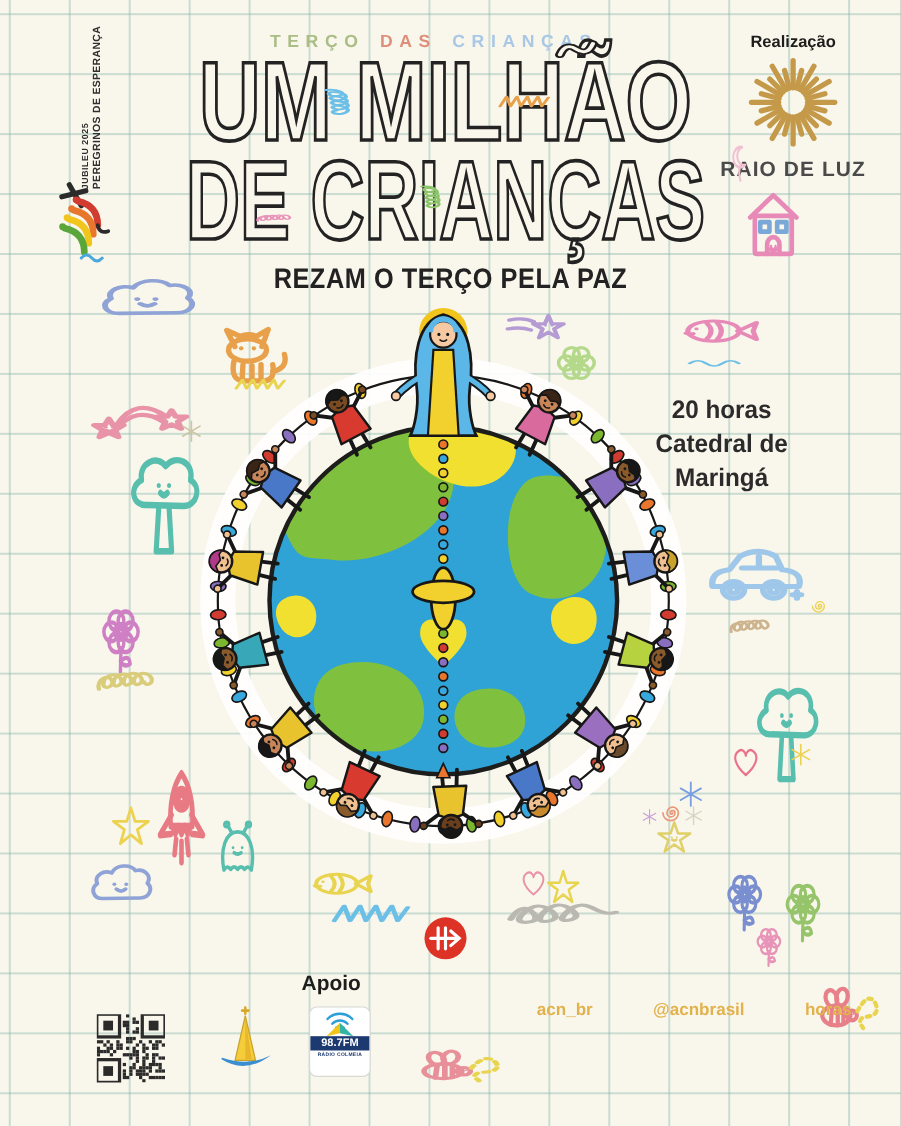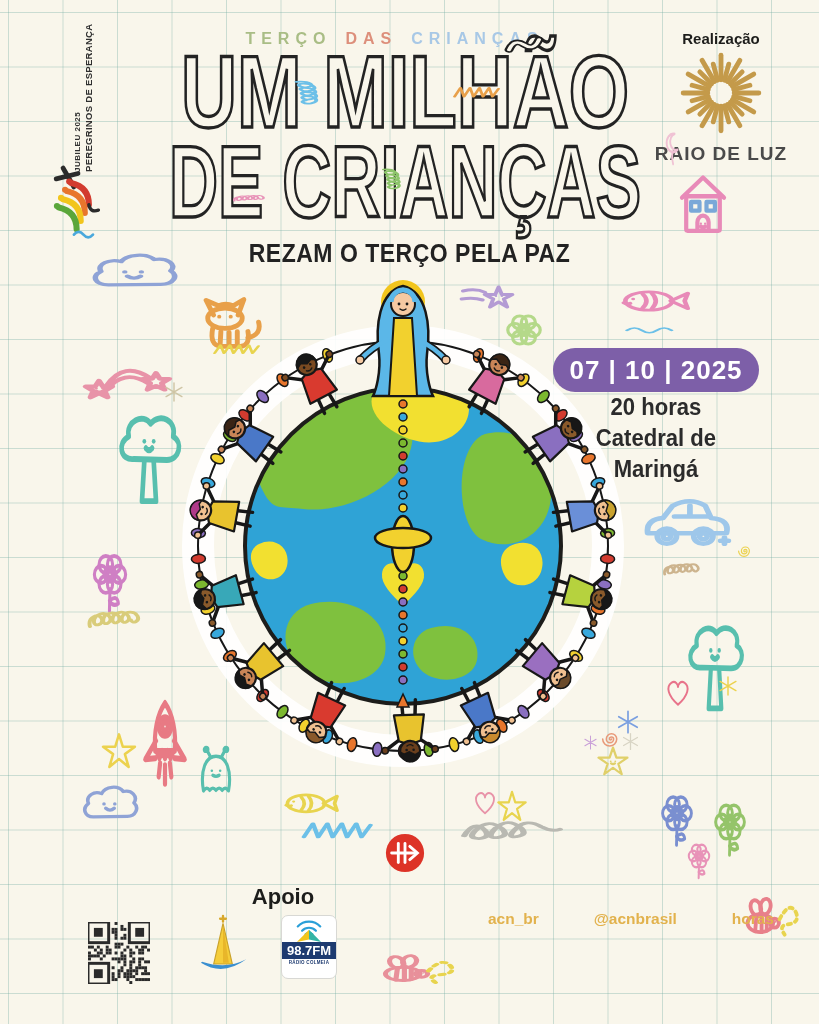--- a/index.html
+++ b/index.html
@@ -41,28 +41,28 @@
   
   .event{position:absolute;left:548px;top:348px;width:216px;text-align:center;}
   .date-pill{
     width:206px;height:44px;margin:0 auto;border-radius:24px;
     display:flex;align-items:center;justify-content:center;
     color:#fff;font-size:26px;font-weight:800;letter-spacing:1px;
   }
   .event .line{font-size:23px;font-weight:800;color:#2b2b2b;line-height:31px;transform:scaleX(.96);}
   .event .line:first-of-type{margin-top:9px;}
   
-  .apoio-label{position:absolute;left:238px;top:884px;width:90px;text-align:center;
-    font-size:22px;font-weight:800;color:#1d1d1b;}
+  .apoio-label{position:absolute;left:238px;top:884px;width:90px;text-align:right;
+    font-size:19px;font-weight:800;color:#1d1d1b;}
   .radio-logo{
     position:absolute;left:281px;top:915px;width:54px;height:62px;
     background:#fff;border:1px solid #d8d8d4;border-radius:7px;
     display:flex;flex-direction:column;align-items:center;overflow:hidden;
   }
-  .radio-band{width:100%;background:#1d3a70;color:#fff;font-size:13px;font-weight:800;
+  .radio-band{width:100%;background:#1d3a70;color:#fff;font-size:10px;font-weight:800;
     text-align:center;padding:1px 0;}
   .radio-sub{font-size:4.5px;font-weight:700;color:#1d3a70;letter-spacing:.3px;margin-top:1px;}
   .social{position:absolute;left:488px;top:910px;width:286px;}
   .social .handles{display:flex;justify-content:space-between;font-size:15.5px;font-weight:800;align-items:flex-end;}
   .social .url{text-align:center;font-size:15px;font-weight:800;margin-top:12px;letter-spacing:.2px;}
   .doodle{position:absolute;}
 </style>
 </head>
 <body>
 
@@ -123,21 +123,20 @@
         <line x1="35.511112605663975" y1="46.11771432346218" x2="17.15852190617168" y2="41.20015246651428" stroke="#c49a4a" stroke-width="5.5" stroke-linecap="round"></line>
         <line x1="37.00961894323342" y1="42.5" x2="12.760907637269142" y2="28.499999999999996" stroke="#c49a4a" stroke-width="5.5" stroke-linecap="round"></line>
         <line x1="39.39339828220179" y1="39.39339828220179" x2="25.95836943965738" y2="25.95836943965739" stroke="#c49a4a" stroke-width="5.5" stroke-linecap="round"></line>
         <line x1="42.49999999999999" y1="37.00961894323342" x2="28.499999999999982" y2="12.760907637269149" stroke="#c49a4a" stroke-width="5.5" stroke-linecap="round"></line>
         <line x1="46.11771432346219" y1="35.511112605663975" x2="41.2001524665143" y2="17.15852190617168" stroke="#c49a4a" stroke-width="5.5" stroke-linecap="round"></line>
       </svg>
     <div class="org">RAIO DE LUZ</div>
   </div>
 
   <div class="event">
-    <div class="date-pill" id="datePill" style="background: rgb(125, 95, 168);">07 | 10 | 2025</div>
     <div class="line">20 horas</div>
     <div class="line">Catedral de</div>
     <div class="line">Maringá</div>
   </div>
 
   <div id="doodles">
       <svg viewBox="0 0 100 100" preserveAspectRatio="none" class="doodle" style="left: 88px; top: 246px; width: 92px; height: 54px;">
         <g fill="none" stroke="#8fa3d6" stroke-width="6" stroke-linecap="round" stroke-linejoin="round">
           <path d="M22,72 C8,72 3,56 14,47 C9,33 24,23 36,29 C42,15 64,13 72,25 C86,21 97,34 90,46 C99,55 93,71 79,71 Z"></path>
           <circle cx="40" cy="48" r="3" fill="#8fa3d6" stroke="none"></circle>

